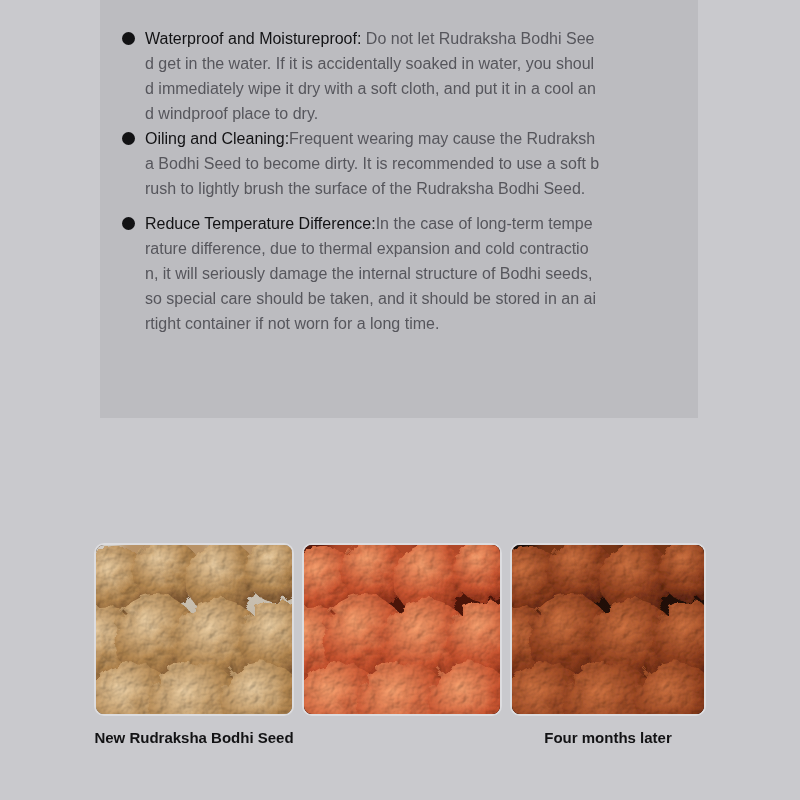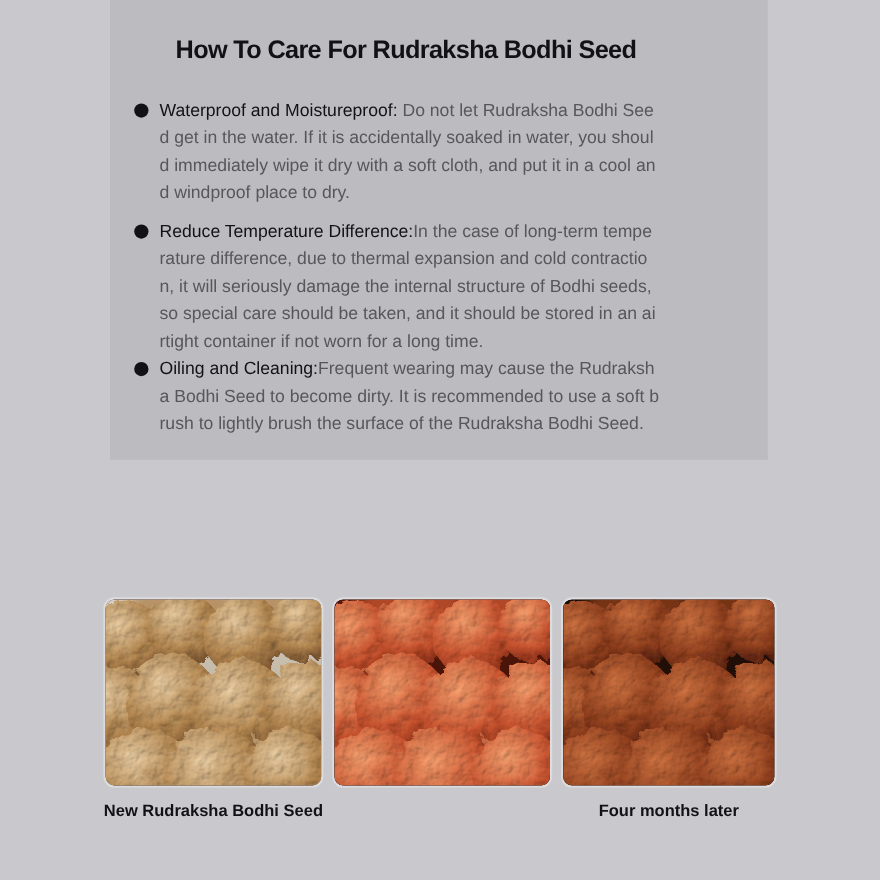--- a/index.html
+++ b/index.html
@@ -87,46 +87,45 @@
     </filter>
     <filter id="softblur" x="-40%" y="-40%" width="180%" height="180%">
       <feGaussianBlur stdDeviation="5"></feGaussianBlur>
     </filter>
   </defs>
 </svg>
 
 <div class="page">
 
   <section class="panel">
-    <h1>How To Care For Rudraksha Bodhi Seed</h1>
 
     <div class="bullets">
 
       <div class="bullet bullet-a">
         <span class="dot"></span>
         <p class="txt"><b class="lead">Waterproof and Moistureproof:</b><span class="rest"> Do not let Rudraksha Bodhi See
 d get in the water. If it is accidentally soaked in water, you shoul
 d immediately wipe it dry with a soft cloth, and put it in a cool an
 d windproof place to dry.</span></p>
+      </div>
+
+      <div class="bullet bullet-c">
+        <span class="dot"></span>
+        <p class="txt"><b class="lead">Oiling and Cleaning:</b><span class="rest">Frequent wearing may cause the Rudraksh
+a Bodhi Seed to become dirty. It is recommended to use a soft b
+rush to lightly brush the surface of the Rudraksha Bodhi Seed.</span></p>
       </div>
 
       <div class="bullet bullet-b">
         <span class="dot"></span>
         <p class="txt"><b class="lead">Reduce Temperature Difference:</b><span class="rest">In the case of long-term tempe
 rature difference, due to thermal expansion and cold contractio
 n, it will seriously damage the internal structure of Bodhi seeds,
 so special care should be taken, and it should be stored in an ai
 rtight container if not worn for a long time.</span></p>
-      </div>
-
-      <div class="bullet bullet-c">
-        <span class="dot"></span>
-        <p class="txt"><b class="lead">Oiling and Cleaning:</b><span class="rest">Frequent wearing may cause the Rudraksh
-a Bodhi Seed to become dirty. It is recommended to use a soft b
-rush to lightly brush the surface of the Rudraksha Bodhi Seed.</span></p>
       </div>
 
     </div>
   </section>
 
   <div class="gallery">
 
     <figure class="fig-a">
       <div class="photo">
         <svg viewBox="0 0 200 173" preserveAspectRatio="xMidYMid slice">

